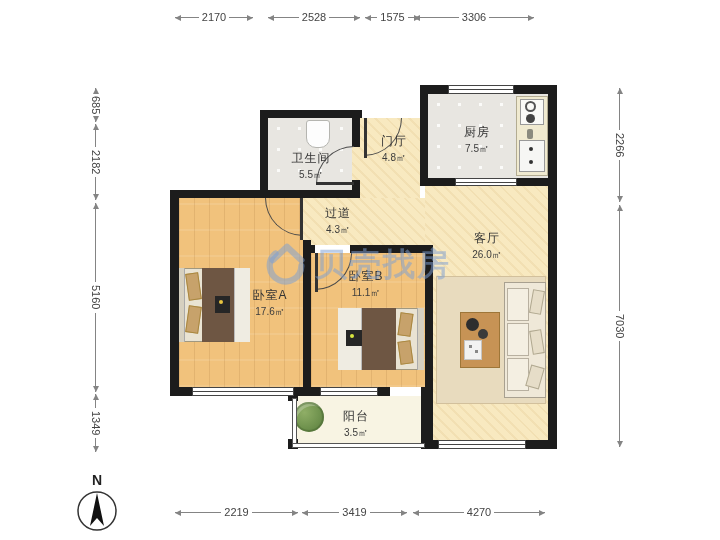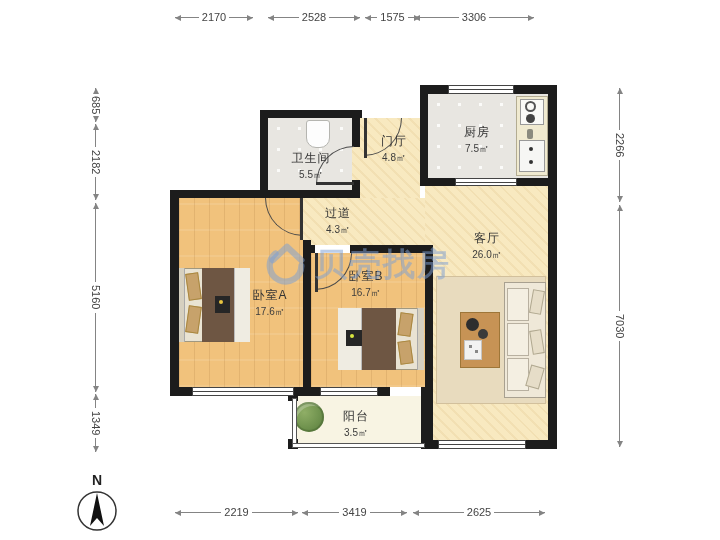--- a/index.html
+++ b/index.html
@@ -179,21 +179,21 @@
   <div class="rlabel" style="left:487px;top:230px">
     <span class="nm">客厅</span>
     <span class="ar">26.0㎡</span>
   </div>
   <div class="rlabel" style="left:270px;top:287px">
     <span class="nm">卧室A</span>
     <span class="ar">17.6㎡</span>
   </div>
   <div class="rlabel" style="left:366px;top:268px">
     <span class="nm">卧室B</span>
-    <span class="ar">16.7㎡</span>
+    <span class="ar">11.1㎡</span>
   </div>
   <div class="rlabel" style="left:356px;top:408px">
     <span class="nm">阳台</span>
     <span class="ar">3.5㎡</span>
   </div>
 
   <div id="watermark">
     <svg width="46" height="50" viewBox="0 0 48 52">
       <path d="M9 21 L24 7 L39 21" fill="none" stroke="rgba(125,160,210,.52)" stroke-width="6.5" stroke-linecap="round" stroke-linejoin="round"></path>
       <path d="M39 27 a16.5 16.5 0 1 1 -27 -13" fill="none" stroke="rgba(125,160,210,.52)" stroke-width="6.5" stroke-linecap="round"></path>
@@ -227,21 +227,21 @@
       <span>2219</span>
       <i class="ln r"></i>
     </div>
   <div class="dim h" style="left:302px;top:507px;width:105px">
       <i class="ln l"></i>
       <span>3419</span>
       <i class="ln r"></i>
     </div>
   <div class="dim h" style="left:413px;top:507px;width:132px">
       <i class="ln l"></i>
-      <span>2625</span>
+      <span>4270</span>
       <i class="ln r"></i>
     </div>
 
   <div class="dim v" style="left:89px;top:88px;height:34px">
       <i class="ln t"></i>
       <span>685</span>
       <i class="ln b"></i>
     </div>
   <div class="dim v" style="left:89px;top:124px;height:76px">
       <i class="ln t"></i>

